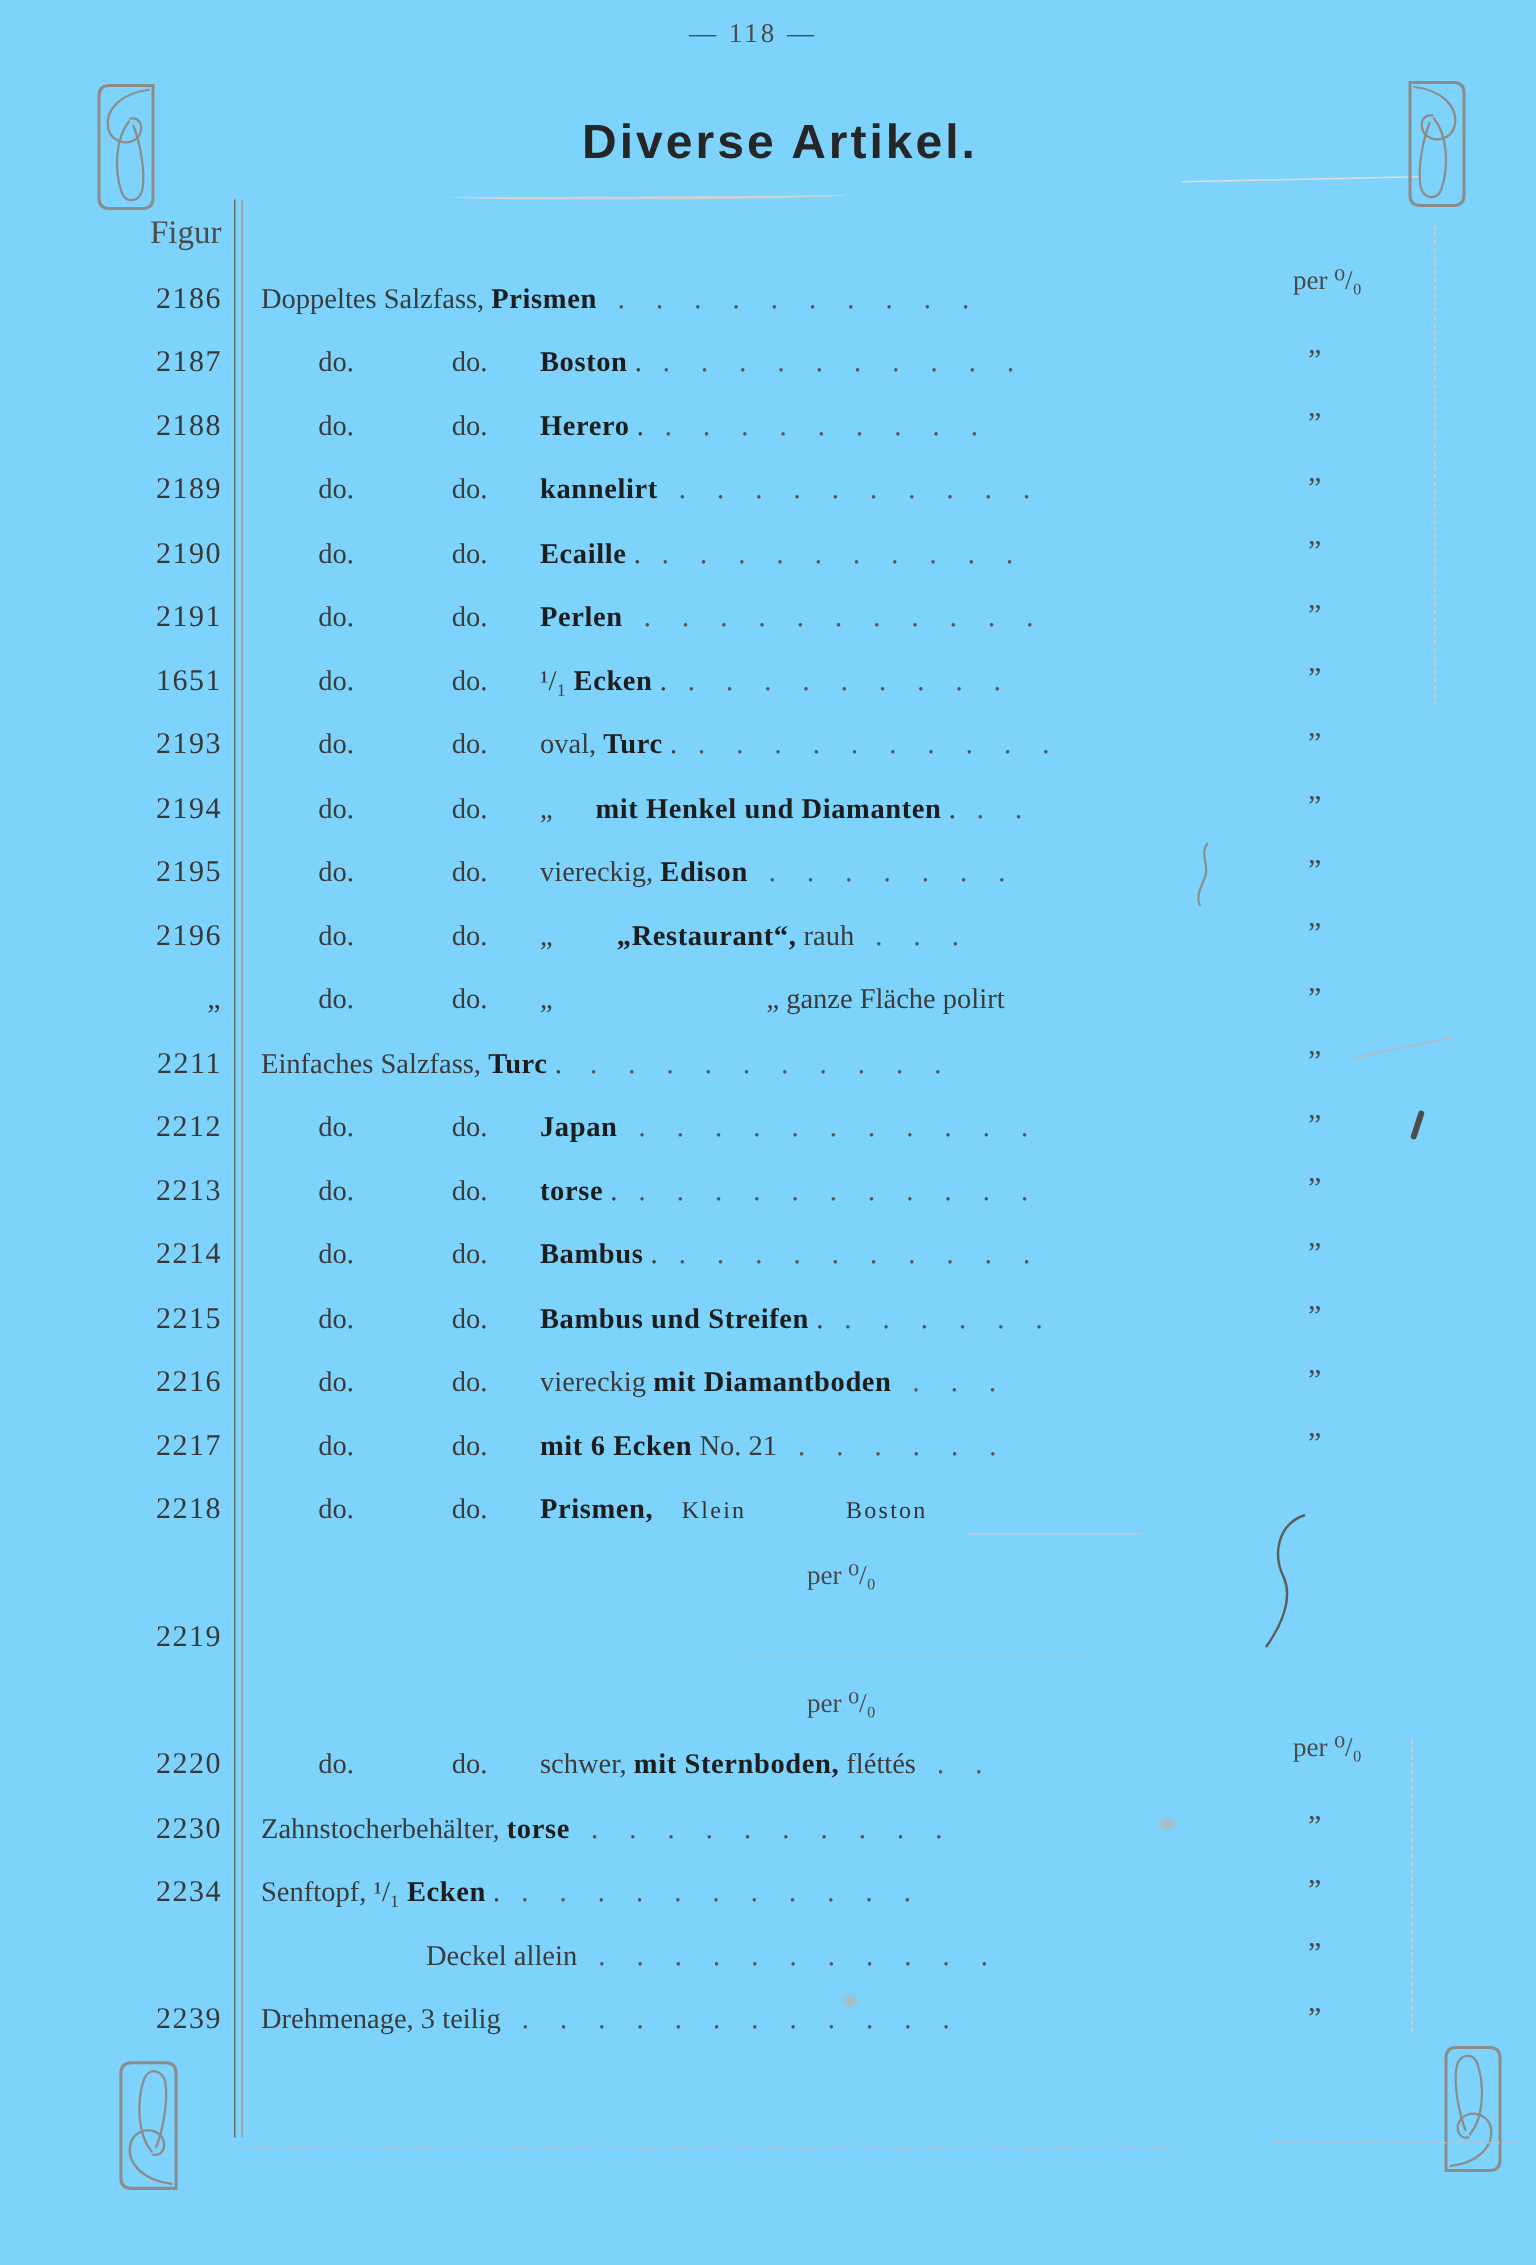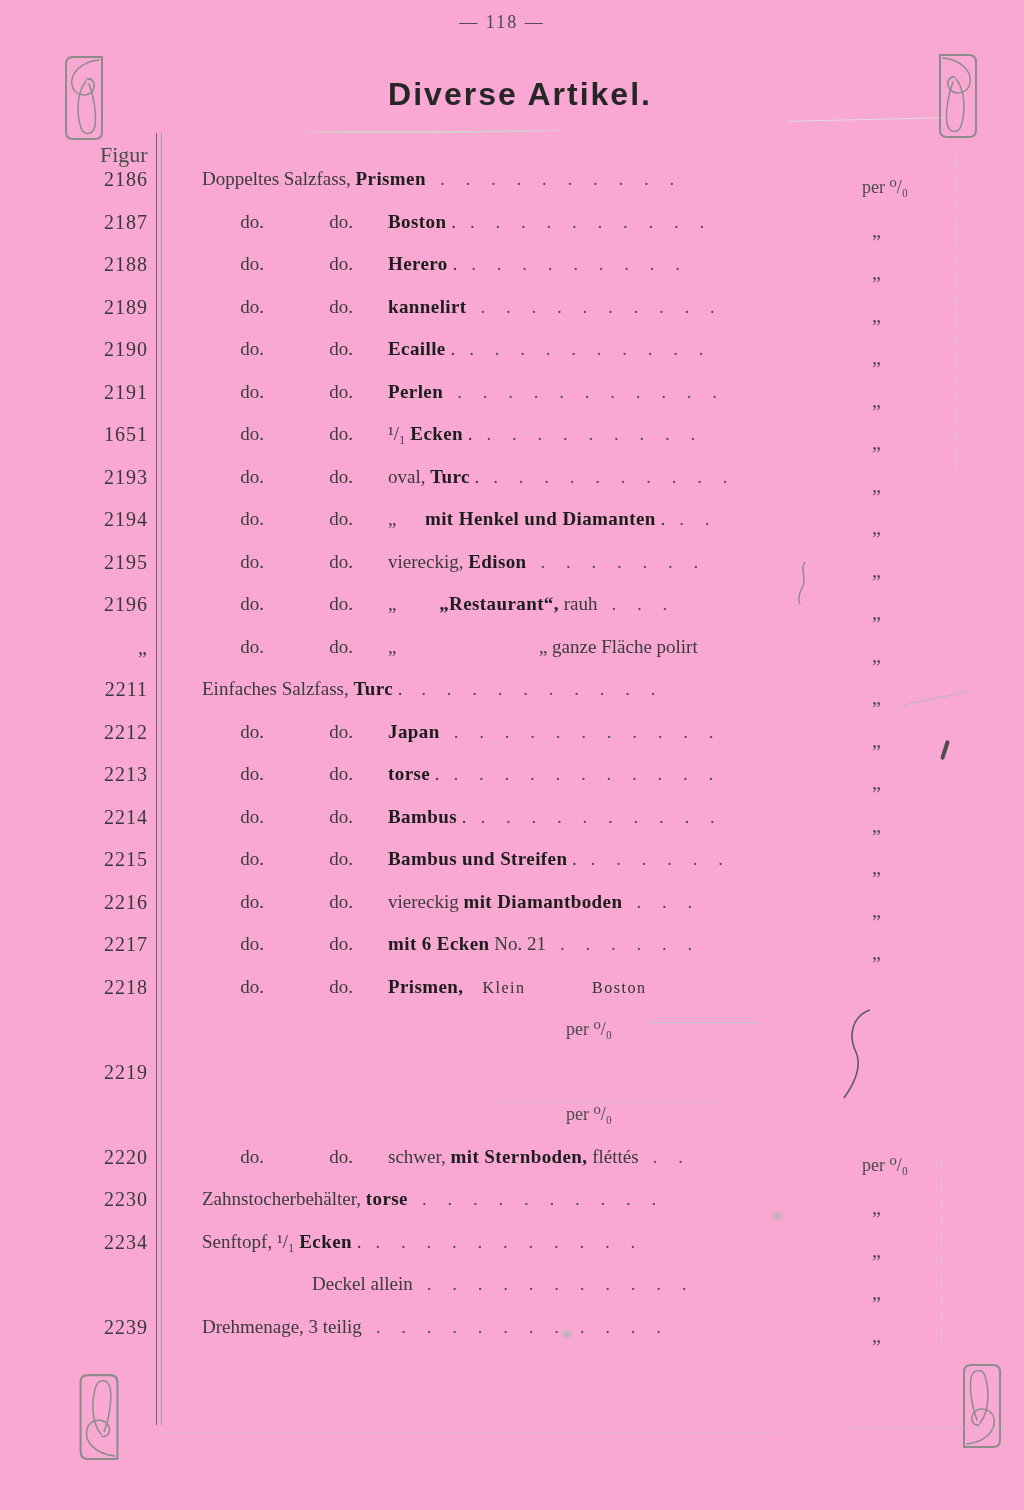--- a/index.html
+++ b/index.html
@@ -1,40 +1,40 @@
 <!DOCTYPE html>
 <html><head>
 <meta charset="utf-8">
 <style>
   html,body{margin:0;padding:0;background:#e8e8e6;}
   .page{
     position:relative;width:1024px;height:1510px;margin:0 auto;
-    background:#f9a8d4;overflow:hidden;
+    background:#7dd3fc;overflow:hidden;
     font-family:"Liberation Serif","DejaVu Serif",serif;color:#2f2f2f;
   }
   
   .pagenum{position:absolute;top:12px;left:0;width:1004px;text-align:center;
     font-size:18px;letter-spacing:2px;color:#4a4a4a;}
   .title{position:absolute;top:76px;left:0;width:1040px;text-align:center;
     font-family:"Liberation Sans","DejaVu Sans",sans-serif;font-weight:bold;
     font-size:32px;letter-spacing:2px;color:#262626;}
   .title-underline{position:absolute;top:128px;left:300px;width:265px;height:3px;
     border-bottom:2px solid #d2d2d0;transform:rotate(-.3deg);border-radius:50%;}
   .title-sideline{position:absolute;top:117px;left:788px;width:158px;height:2px;
     border-bottom:1px solid #dddddb;transform:rotate(-1.2deg);}
   
   .figur-header{position:absolute;top:142px;left:100px;font-size:22px;color:#4c4c4c;}
   .vrule{position:absolute;top:133px;left:156px;width:4px;height:1292px;
     border-left:1.5px solid #6a6a6a;border-right:1px solid #9a9a9a;}
   
   .tbl{position:absolute;top:168px;left:0;width:1024px;}
-  .row{position:relative;height:42.5px;display:flex;align-items:flex-start;font-size:19px;}
+  .row{position:relative;height:42.5px;display:flex;align-items:flex-end;font-size:19px;}
   .figur{flex:none;width:148px;text-align:right;font-size:20px;color:#383838;
     letter-spacing:1px;}
-  .content{flex:1;margin-left:54px;white-space:pre;color:#3b3b3b;}
+  .content{flex:1;margin-left:26px;white-space:pre;color:#3b3b3b;}
   .c1{display:inline-block;width:100px;text-align:center;}
   .c2{display:inline-block;width:78px;text-align:center;margin-right:8px;}
   .seg-b{font-weight:bold;color:#1d1d1d;letter-spacing:.4px;}
   .seg-h{font-size:16px;letter-spacing:1.5px;color:#333;}
   .dots{letter-spacing:8px;margin-left:14px;color:#555;}
   .price{position:absolute;left:862px;top:50%;transform:translateY(-58%);
     font-size:18px;color:#4a4a4a;white-space:pre;}
   .price.dq{left:872px;font-size:20px;}
   .row.indent .content{padding-left:110px;}
   .row.sub .content{padding-left:512px;font-size:18px;color:#4a4a4a;}

